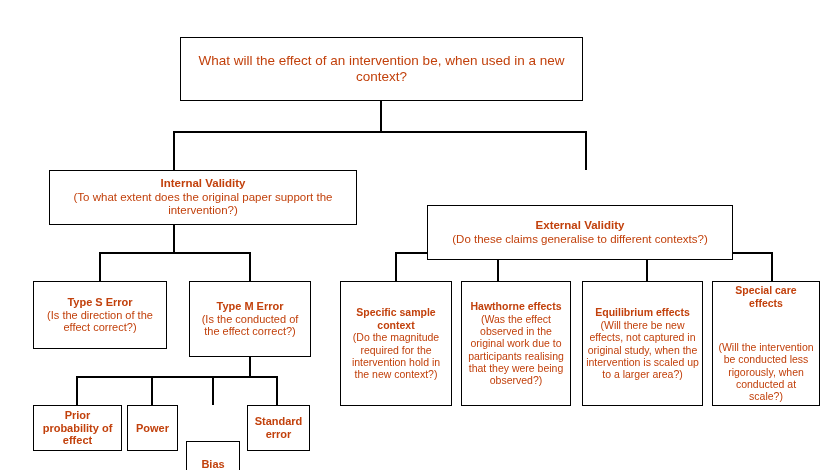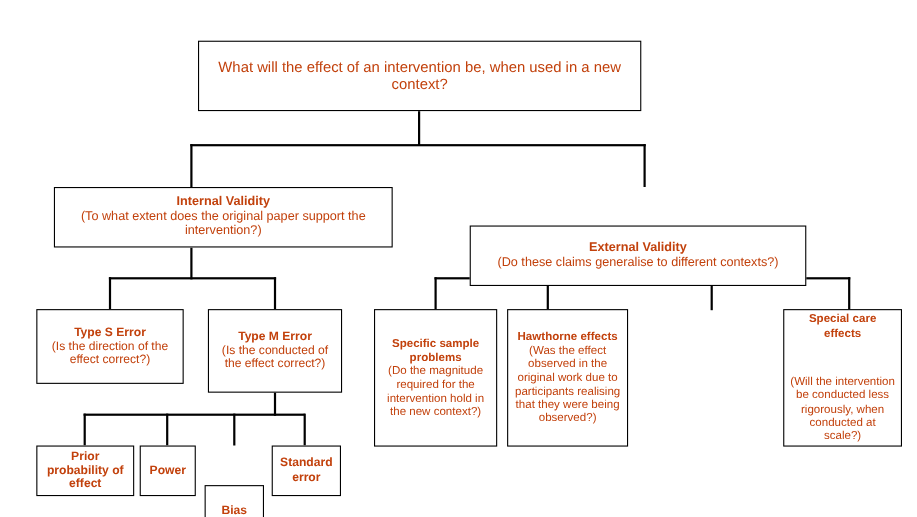--- a/index.html
+++ b/index.html
@@ -127,28 +127,32 @@
 
   <div class="node" id="n-bias">
     <span class="ttl">Bias</span>
   </div>
 
   <div class="node" id="n-stderr">
     <span class="ttl">Standard error</span>
   </div>
 
   <div class="node" id="n-sample">
-    <span class="ttl">Specific sample problems</span>
+    <span class="ttl">Specific sample context</span>
     <span class="sub">(Do the magnitude required for the intervention hold in the new context?)</span>
   </div>
 
   <div class="node" id="n-hawthorne">
     <span class="ttl">Hawthorne effects</span>
     <span class="sub">(Was the effect observed in the original work due to participants realising that they were being observed?)</span>
   </div>
 
+  <div class="node" id="n-equilibrium">
+    <span class="ttl">Equilibrium effects</span>
+    <span class="sub">(Will there be new effects, not captured in original study, when the intervention is scaled up to a larger area?)</span>
+  </div>
 
   <div class="node" id="n-special">
     <span class="ttl">Special care effects</span>
     <span class="sub">(Will the intervention be conducted less rigorously, when conducted at scale?)</span>
   </div>
 
 </div>
 
 </body></html>

